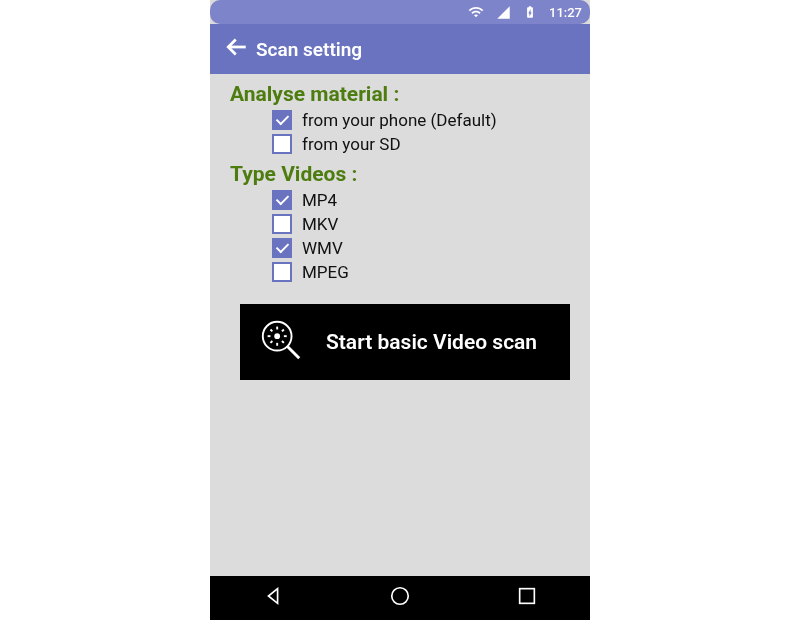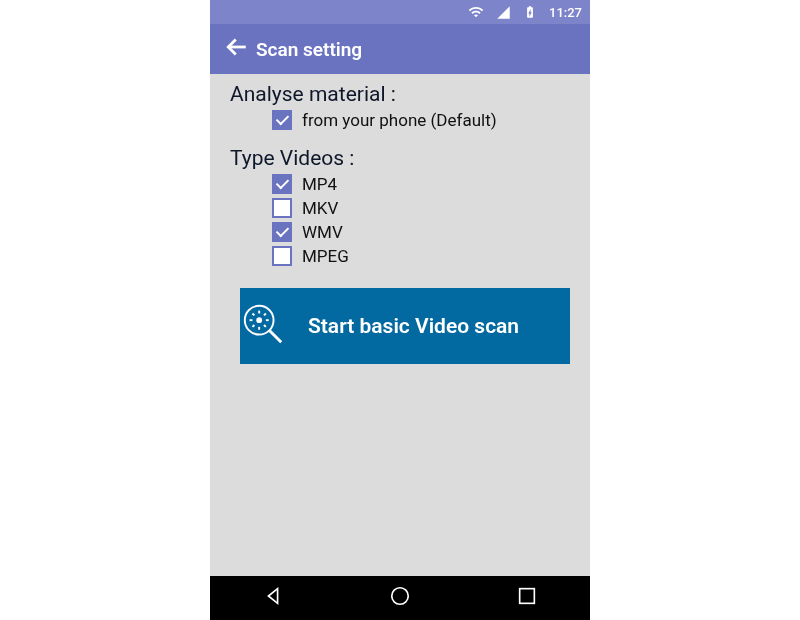--- a/index.html
+++ b/index.html
@@ -23,40 +23,41 @@
       height: 24px;
       background: #7d84c9;
       display: flex;
       justify-content: flex-end;
       align-items: center;
       padding: 12px 8px;
       gap: 12px;
       color: #fff;
       font-size: 13px;
       font-weight: 500;
+      border-radius: 10px;
     }
     .status-icon { display: inline-flex; align-items: center; }
     .appbar {
       height: 50px;
       background: #6a73c0;
       display: flex;
       align-items: center;
       padding: 0 12px;
       gap: 4px;
     }
     .back-arrow svg { width: 30px; height: 30px; }
     .appbar-title { color: #fff; font-size: 19px; font-weight: 600; }
     .content {
       padding: 6px 10px 0 20px;
       background: #dcdcdc;
     }
     .section-label {
       font-size: 21px;
-      color: #0f172a;
-      font-weight: 400;
+      color: #4d7c0f;
+      font-weight: 700;
       margin-top: 2px;
     }
     .option {
       display: flex;
       gap: 10px;
       margin: 4px 0 4px 42px;
     }
     .cb {
       width: 20px;
       height: 20px;
@@ -75,28 +76,29 @@
       width: 5px;
       height: 10px;
       border: solid #fff;
       border-width: 0 2.5px 2.5px 0;
       transform: rotate(45deg) translate(-1px,-1px);
     }
     .option-label {
       font-size: 17px;
       color: #111;
     }
-    .section2 { margin-top: 16px; }
+    .section2 { margin-top: 8px; }
     .scan-btn {
       margin: 22px 10px 0 10px;
       height: 76px;
-      background: #0369a1;
+      background: #000000;
       display: flex;
       align-items: center;
       gap: 22px;
+      padding-left: 18px;
       cursor: pointer;
     }
     .scan-icon svg { width: 46px; height: 46px; }
     .scan-label { color: #fff; font-size: 21px; font-weight: 600; }
     .navbar {
       position: absolute;
       left: 0; right: 0; bottom: 0;
       height: 44px;
       background: #000;
       display: flex;
@@ -139,20 +141,24 @@
     </span>
     <span class="appbar-title">Scan setting</span>
   </div>
 
   <div class="content">
 
     <div class="section-label">Analyse material :</div>
     <div class="option">
       <span class="cb checked"></span>
       <span class="option-label">from your phone (Default)</span>
+    </div>
+    <div class="option">
+      <span class="cb"></span>
+      <span class="option-label">from your SD</span>
     </div>
 
     <div class="section-label section2">Type Videos :</div>
     <div class="option">
       <span class="cb checked"></span>
       <span class="option-label">MP4</span>
     </div>
     <div class="option">
       <span class="cb"></span>
       <span class="option-label">MKV</span>

